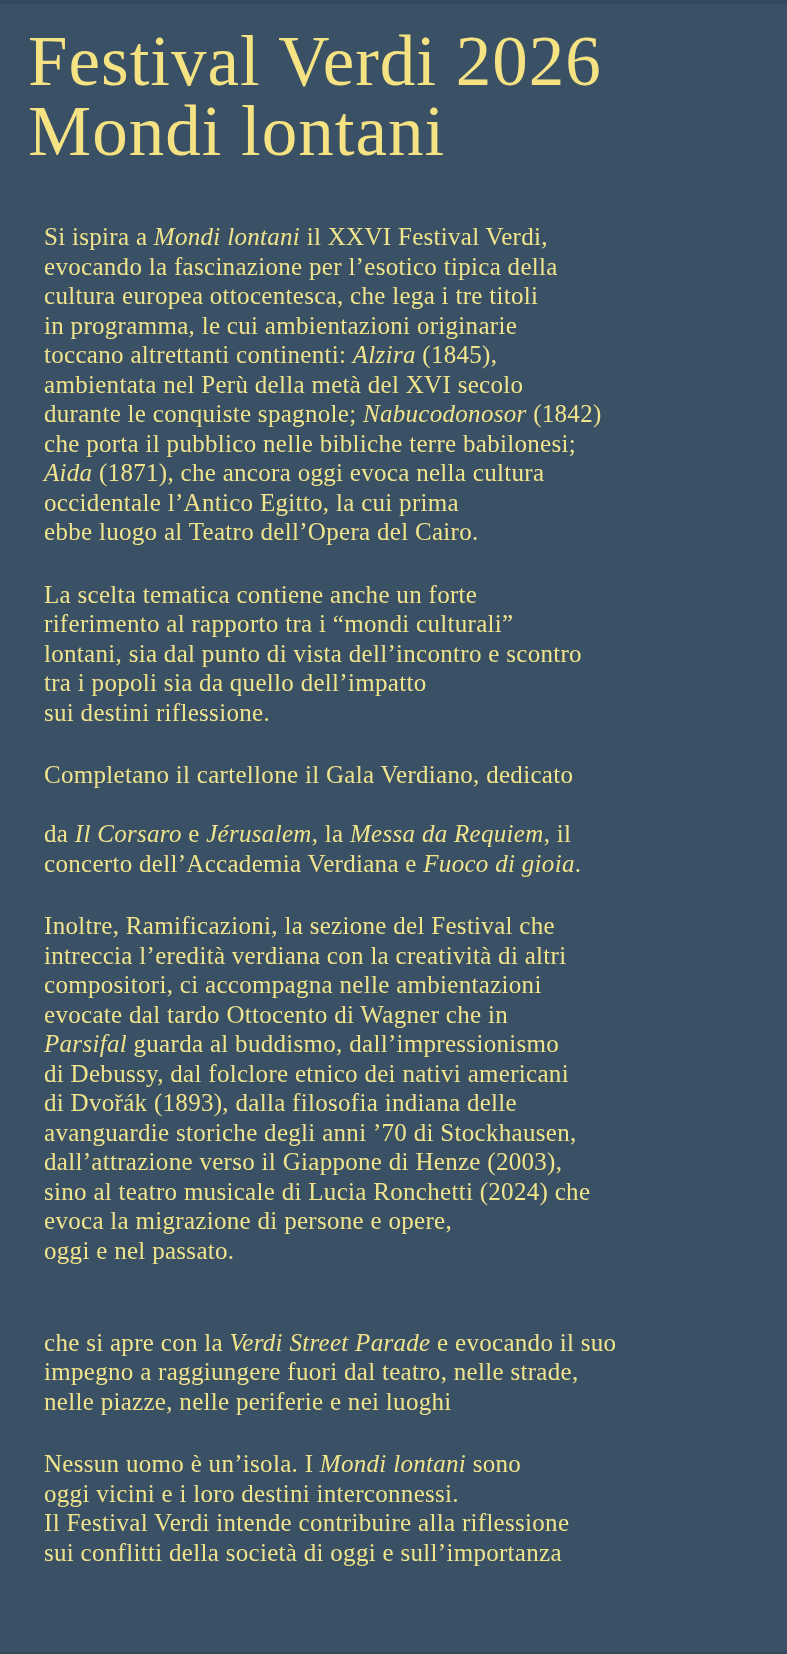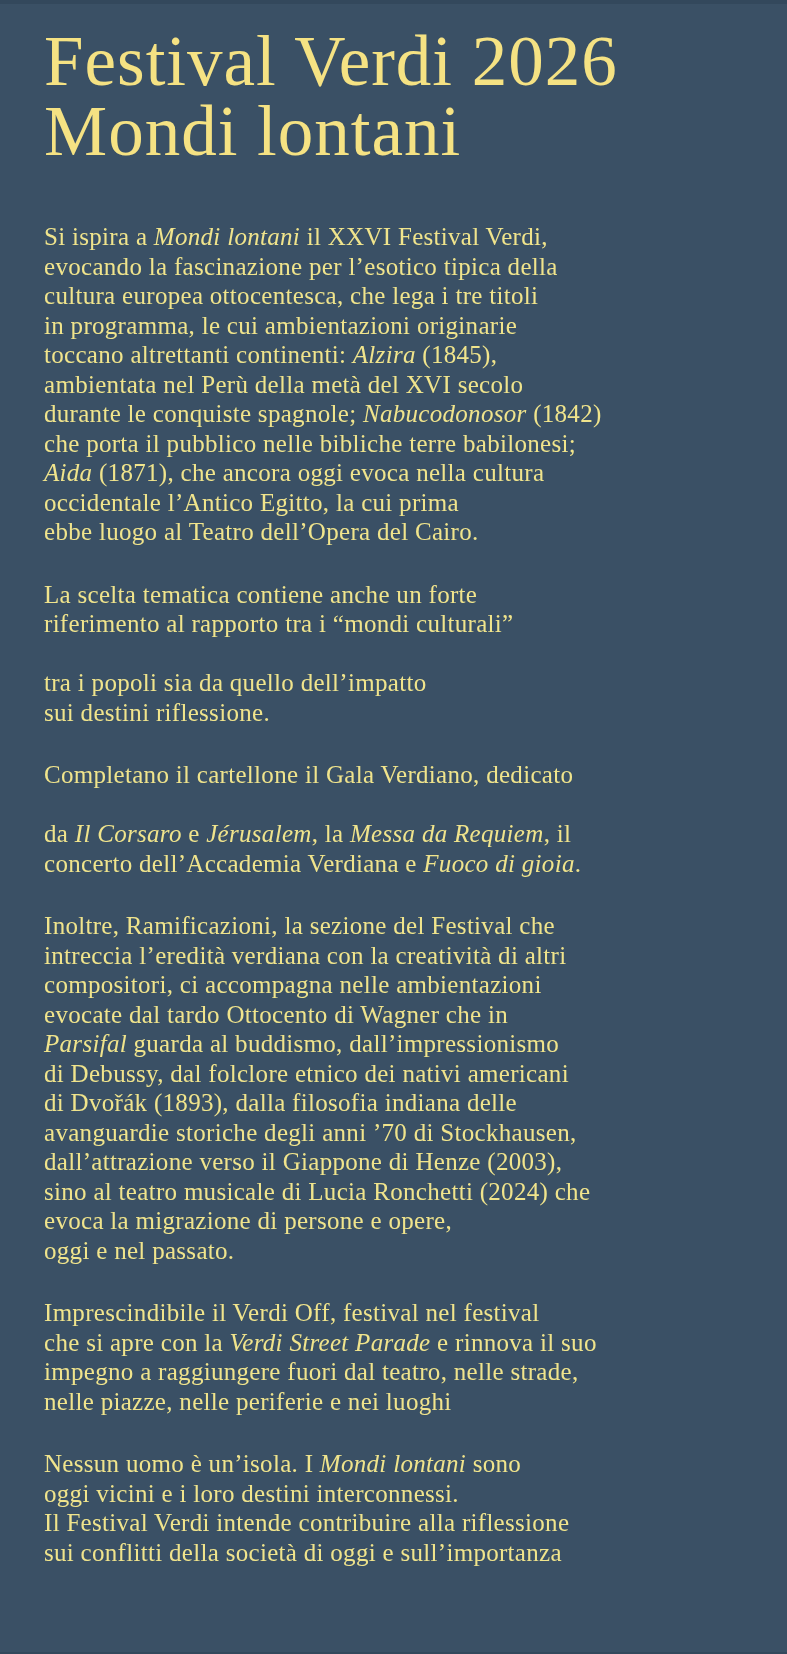--- a/index.html
+++ b/index.html
@@ -12,57 +12,57 @@
   body{
     width:787px;height:1654px;
     background:var(--bg);
     overflow:hidden;
     position:relative;
     font-family:"Liberation Serif","DejaVu Serif",serif;
   }
   .edge-strip{position:absolute;left:0;right:0;background:var(--strip);}
   .edge-strip.top{top:0;height:4px;}
   .edge-strip.bottom{bottom:0;height:2px;}
-  main.page{padding:26px 40px 0 44px;}
+  main.page{padding:26px 40px 0 28px;}
   h1.title{
     margin:0 0 56px 0;
     font-weight:normal;
     font-size:71px;
     line-height:70px;
     letter-spacing:1px;
     color:var(--title);
   }
   .title-line{display:block;}
   .article-body{
     font-size:25px;
     line-height:29.5px;
     letter-spacing:0.3px;
     color:var(--text);
     max-width:690px;
   }
   .article-body p.para{
-    margin:0 0 33px 0;
+    margin:0 0 33px 16px;
     white-space:nowrap;
   }
   .article-body p.para:last-child{margin-bottom:0;}
   em{font-style:italic;}
 </style>
 </head>
 <body>
 
 <div class="edge-strip top"></div>
 
 <main class="page">
   <h1 class="title">
     <span class="title-line">Festival Verdi 2026</span>
     <span class="title-line">Mondi lontani</span>
   </h1>
   <section class="article-body">
       <p class="para"><span>Si ispira a </span><em>Mondi lontani</em><span> il XXVI Festival Verdi,</span><br><span>evocando la fascinazione per l’esotico tipica della</span><br><span>cultura europea ottocentesca, che lega i tre titoli</span><br><span>in programma, le cui ambientazioni originarie</span><br><span>toccano altrettanti continenti: </span><em>Alzira</em><span> (1845),</span><br><span>ambientata nel Perù della metà del XVI secolo</span><br><span>durante le conquiste spagnole; </span><em>Nabucodonosor</em><span> (1842)</span><br><span>che porta il pubblico nelle bibliche terre babilonesi;</span><br><em>Aida</em><span> (1871), che ancora oggi evoca nella cultura</span><br><span>occidentale l’Antico Egitto, la cui prima</span><br><span>ebbe luogo al Teatro dell’Opera del Cairo.</span></p>
-      <p class="para"><span>La scelta tematica contiene anche un forte</span><br><span>riferimento al rapporto tra i “mondi culturali”</span><br><br><span>tra i popoli sia da quello dell’impatto</span><br><span>sui destini riflessione.</span></p>
+      <p class="para"><span>La scelta tematica contiene anche un forte</span><br><span>riferimento al rapporto tra i “mondi culturali”</span><br><span>lontani, sia dal punto di vista dell’incontro e scontro</span><br><span>tra i popoli sia da quello dell’impatto</span><br><span>sui destini riflessione.</span></p>
       <p class="para"><span>Completano il cartellone il Gala Verdiano, dedicato</span><br><br><span>da </span><em>Il Corsaro</em><span> e </span><em>Jérusalem</em><span>, la </span><em>Messa da Requiem</em><span>, il</span><br><span>concerto dell’Accademia Verdiana e </span><em>Fuoco di gioia</em><span>.</span></p>
       <p class="para"><span>Inoltre, Ramificazioni, la sezione del Festival che</span><br><span>intreccia l’eredità verdiana con la creatività di altri</span><br><span>compositori, ci accompagna nelle ambientazioni</span><br><span>evocate dal tardo Ottocento di Wagner che in</span><br><em>Parsifal</em><span> guarda al buddismo, dall’impressionismo</span><br><span>di Debussy, dal folclore etnico dei nativi americani</span><br><span>di Dvořák (1893), dalla filosofia indiana delle</span><br><span>avanguardie storiche degli anni ’70 di Stockhausen,</span><br><span>dall’attrazione verso il Giappone di Henze (2003),</span><br><span>sino al teatro musicale di Lucia Ronchetti (2024) che</span><br><span>evoca la migrazione di persone e opere,</span><br><span>oggi e nel passato.</span></p>
-      <p class="para"><span>Imprescindibile il Verdi Off, festival nel festival</span><br><span>che si apre con la </span><em>Verdi Street Parade</em><span> e rinnova il suo</span><br><span>impegno a raggiungere fuori dal teatro, nelle strade,</span><br><span>nelle piazze, nelle periferie e nei luoghi</span><br></p>
+      <p class="para"><br><span>che si apre con la </span><em>Verdi Street Parade</em><span> e evocando il suo</span><br><span>impegno a raggiungere fuori dal teatro, nelle strade,</span><br><span>nelle piazze, nelle periferie e nei luoghi</span><br></p>
       <p class="para"><span>Nessun uomo è un’isola. I </span><em>Mondi lontani</em><span> sono</span><br><span>oggi vicini e i loro destini interconnessi.</span><br><span>Il Festival Verdi intende contribuire alla riflessione</span><br><span>sui conflitti della società di oggi e sull’importanza</span><br></p>
     </section>
 </main>
 
 <div class="edge-strip bottom"></div>
 
 </body></html>

